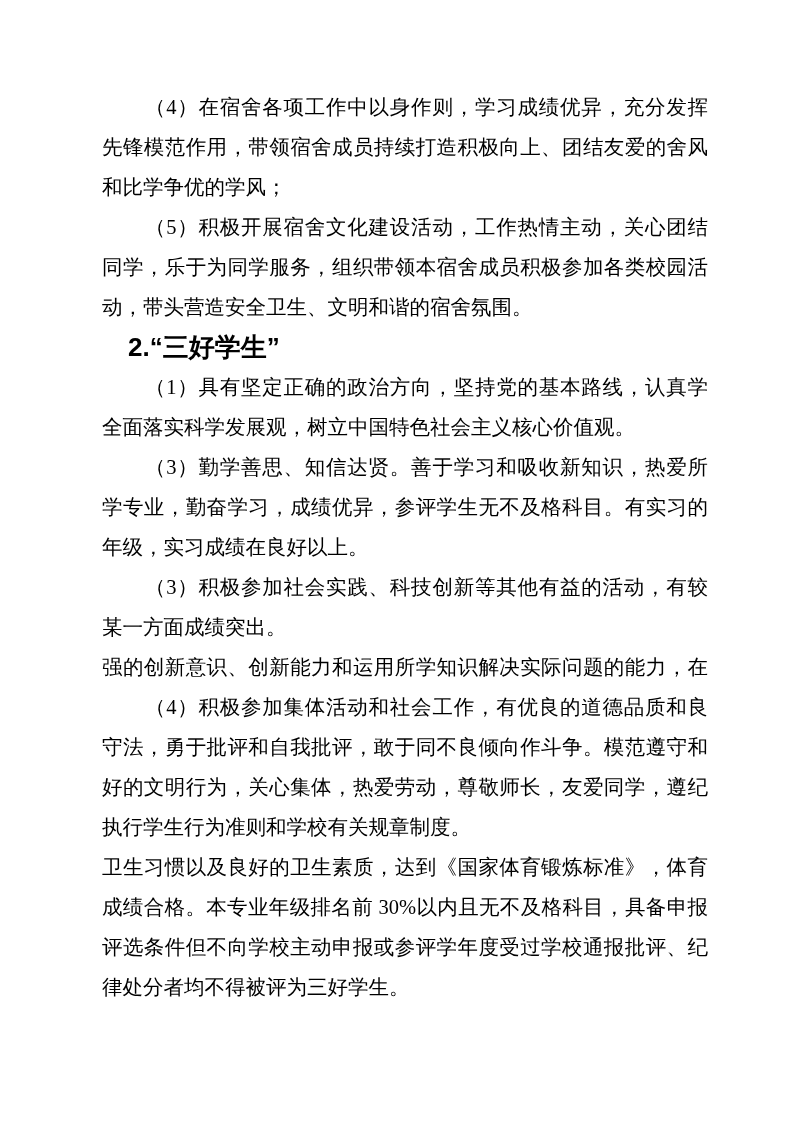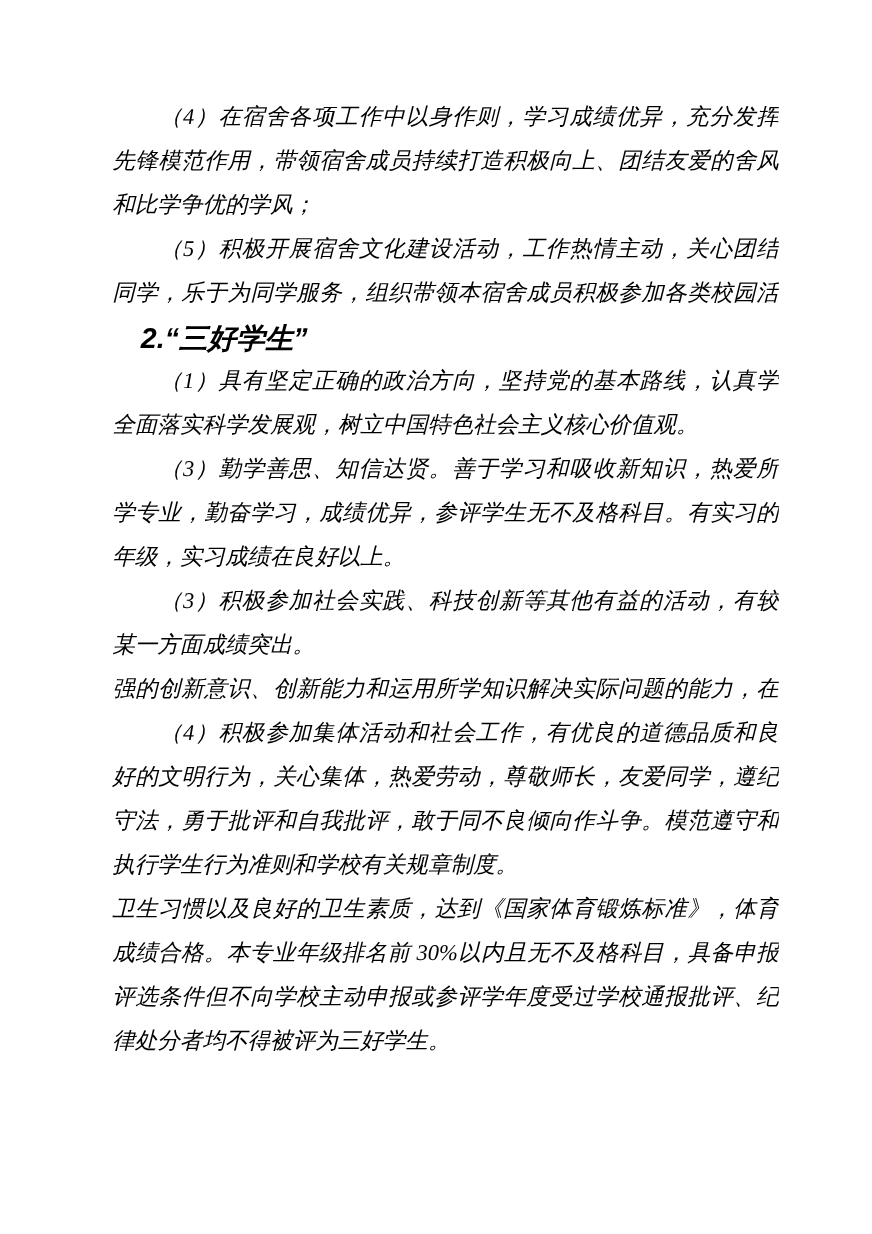--- a/index.html
+++ b/index.html
@@ -14,21 +14,20 @@
     background: #ffffff;
     overflow: hidden;
     font-family: "Liberation Serif", "DejaVu Serif", serif;
     color: #000000;
   }
   .doc-content {
     position: absolute;
     left: 102px;
     top: 87px;
     width: 606px;
-    font-style: italic;
   }
   .line {
     font-size: 20.5px;
     line-height: 40px;
     height: 40px;
     text-align: justify;
     text-align-last: justify;
     white-space: normal;
     overflow: hidden;
   }
@@ -49,31 +48,32 @@
 </head>
 <body>
 
 <div class="doc-page">
   <div class="doc-content">
       <div class="line para-first">（4）在宿舍各项工作中以身作则，学习成绩优异，充分发挥</div>
       <div class="line">先锋模范作用，带领宿舍成员持续打造积极向上、团结友爱的舍风</div>
       <div class="line para-last">和比学争优的学风；</div>
       <div class="line para-first">（5）积极开展宿舍文化建设活动，工作热情主动，关心团结</div>
       <div class="line">同学，乐于为同学服务，组织带领本宿舍成员积极参加各类校园活</div>
+      <div class="line para-last">动，带头营造安全卫生、文明和谐的宿舍氛围。</div>
       <div class="line heading">2.“三好学生”</div>
       <div class="line para-first">（1）具有坚定正确的政治方向，坚持党的基本路线，认真学</div>
       <div class="line para-last">全面落实科学发展观，树立中国特色社会主义核心价值观。</div>
       <div class="line para-first">（3）勤学善思、知信达贤。善于学习和吸收新知识，热爱所</div>
       <div class="line">学专业，勤奋学习，成绩优异，参评学生无不及格科目。有实习的</div>
       <div class="line para-last">年级，实习成绩在良好以上。</div>
       <div class="line para-first">（3）积极参加社会实践、科技创新等其他有益的活动，有较</div>
       <div class="line para-last">某一方面成绩突出。</div>
       <div class="line">强的创新意识、创新能力和运用所学知识解决实际问题的能力，在</div>
       <div class="line para-first">（4）积极参加集体活动和社会工作，有优良的道德品质和良</div>
+      <div class="line">守法，勇于批评和自我批评，敢于同不良倾向作斗争。模范遵守和</div>
       <div class="line">好的文明行为，关心集体，热爱劳动，尊敬师长，友爱同学，遵纪</div>
-      <div class="line">守法，勇于批评和自我批评，敢于同不良倾向作斗争。模范遵守和</div>
       <div class="line para-last">执行学生行为准则和学校有关规章制度。</div>
       <div class="line">卫生习惯以及良好的卫生素质，达到《国家体育锻炼标准》，体育</div>
       <div class="line">成绩合格。本专业年级排名前 30%以内且无不及格科目，具备申报</div>
       <div class="line">评选条件但不向学校主动申报或参评学年度受过学校通报批评、纪</div>
       <div class="line para-last">律处分者均不得被评为三好学生。</div>
     </div>
 </div>
 
 </body></html>

